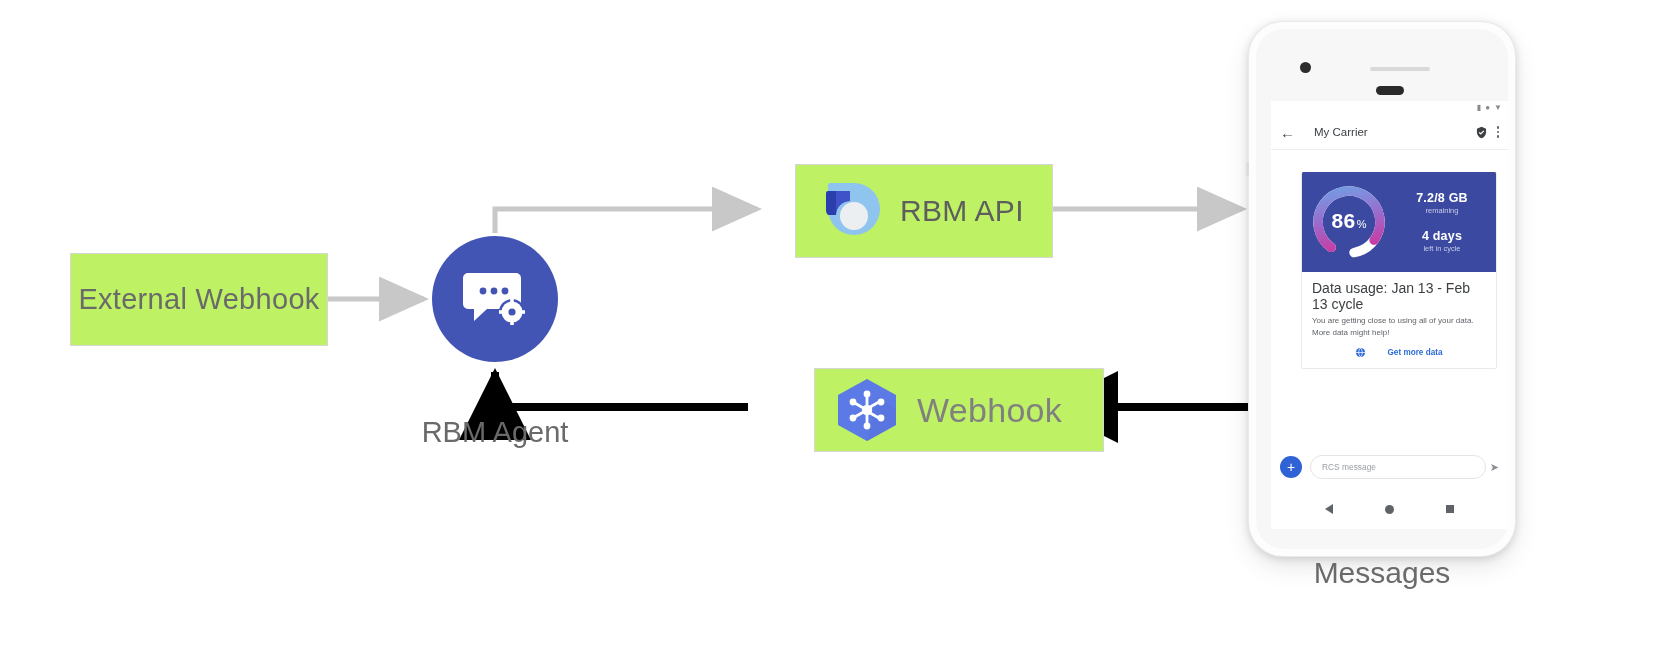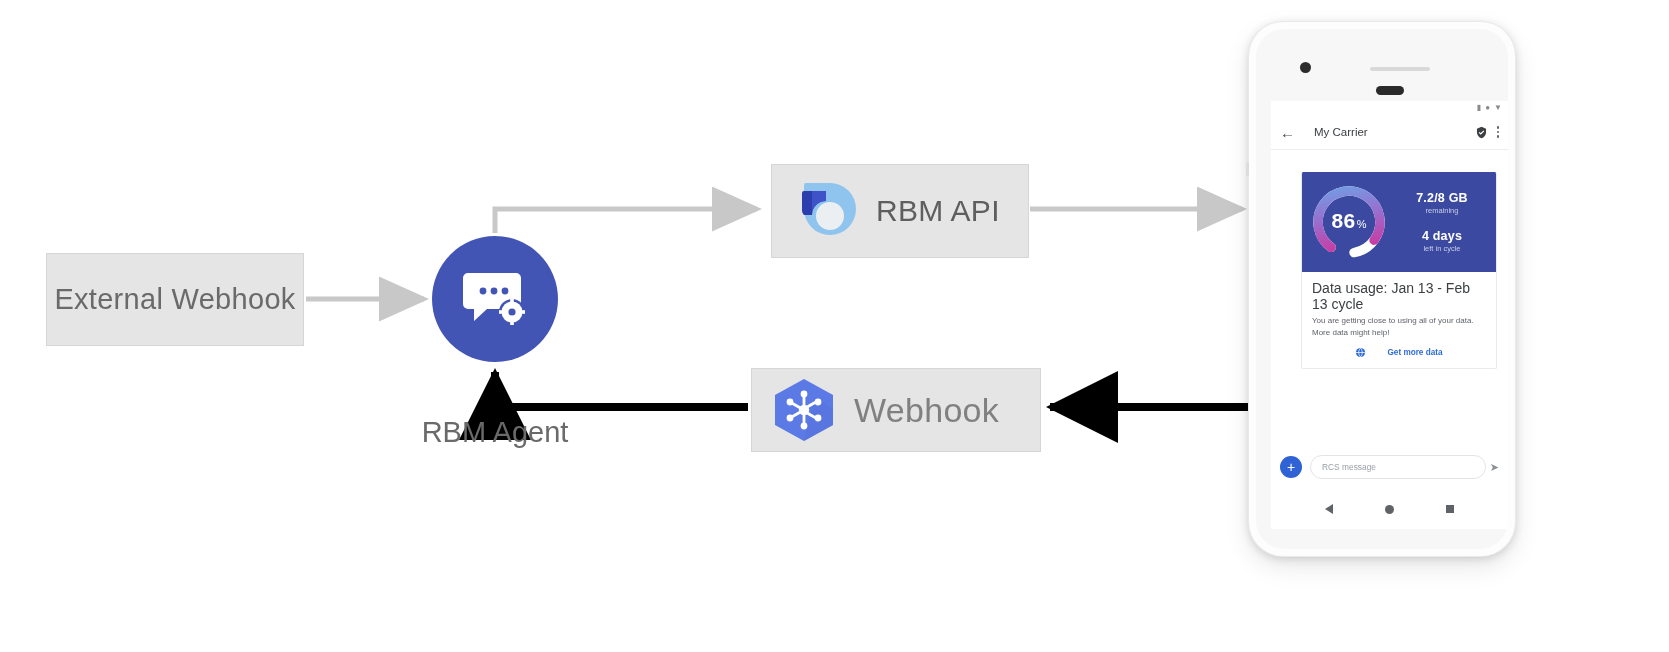--- a/index.html
+++ b/index.html
@@ -6,38 +6,38 @@
   body{
     width:1669px;height:652px;background:#ffffff;
     font-family:"Liberation Sans",sans-serif;
     position:relative;overflow:hidden;
   }
   .stage{position:absolute;inset:0;}
 
   
   .box{
     position:absolute;box-sizing:border-box;
-    border:1px solid #d6d6d6;background:#e5e5e5;
-    display:flex;align-items:center;
+    border:1px solid #d6d6d6;background:#bef264;
+    display:flex;align-items:center;margin-left:24px;
   }
   .box-label{
     color:#5f5f5f;font-weight:300;letter-spacing:.3px;
     white-space:nowrap;
   }
 
   
   #ext-trigger{left:46px;top:253px;width:258px;height:93px;justify-content:center;}
   #ext-trigger .box-label{font-size:29px;color:#6a6a6a;}
 
   
   #rbm-api-box{left:771px;top:164px;width:258px;height:94px;padding-left:18px;}
   #rbm-api-box .box-label{font-size:30px;color:#5e5e5e;margin-left:14px;}
 
   
-  #webhook-box{left:751px;top:368px;width:290px;height:84px;padding-left:18px;}
+  #webhook-box{left:790px;top:368px;width:290px;height:84px;padding-left:18px;}
   #webhook-box .box-label{font-size:34px;color:#808080;margin-left:16px;}
 
   
   #rbm-agent{
     position:absolute;left:432px;top:236px;width:126px;height:126px;
     border-radius:50%;background:#4255b5;
     display:flex;align-items:center;justify-content:center;
   }
   #rbm-agent-label{
     position:absolute;left:410px;top:416px;width:170px;text-align:center;
@@ -319,14 +319,15 @@
         <div id="navbar">
           <span class="nav-back"></span>
           <span class="nav-home"></span>
           <span class="nav-recent"></span>
         </div>
 
       </div>
     </div>
   </div>
 
+  <div id="messages-label">Messages</div>
 
 </div>
 
 </body></html>

